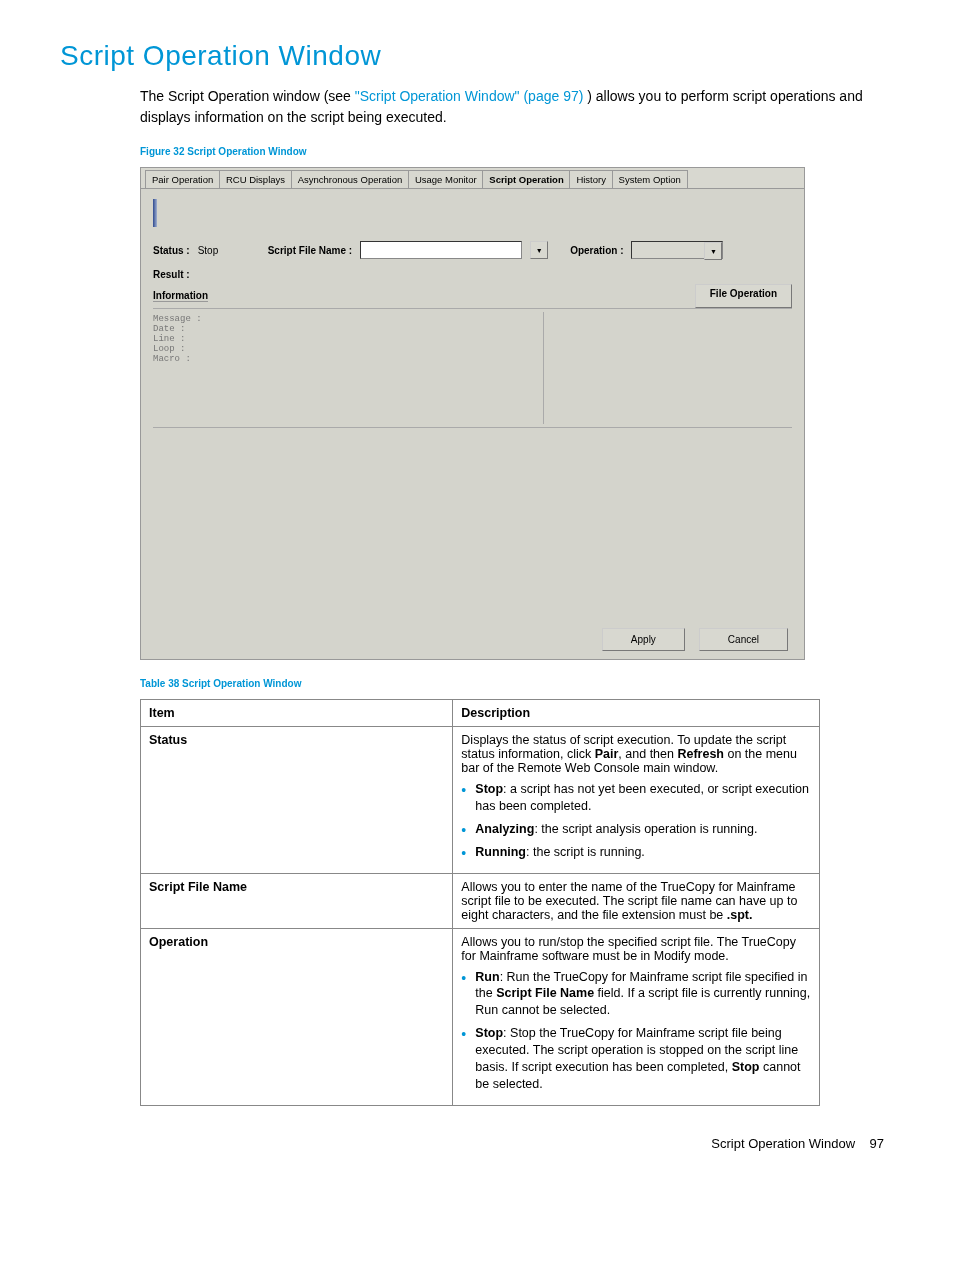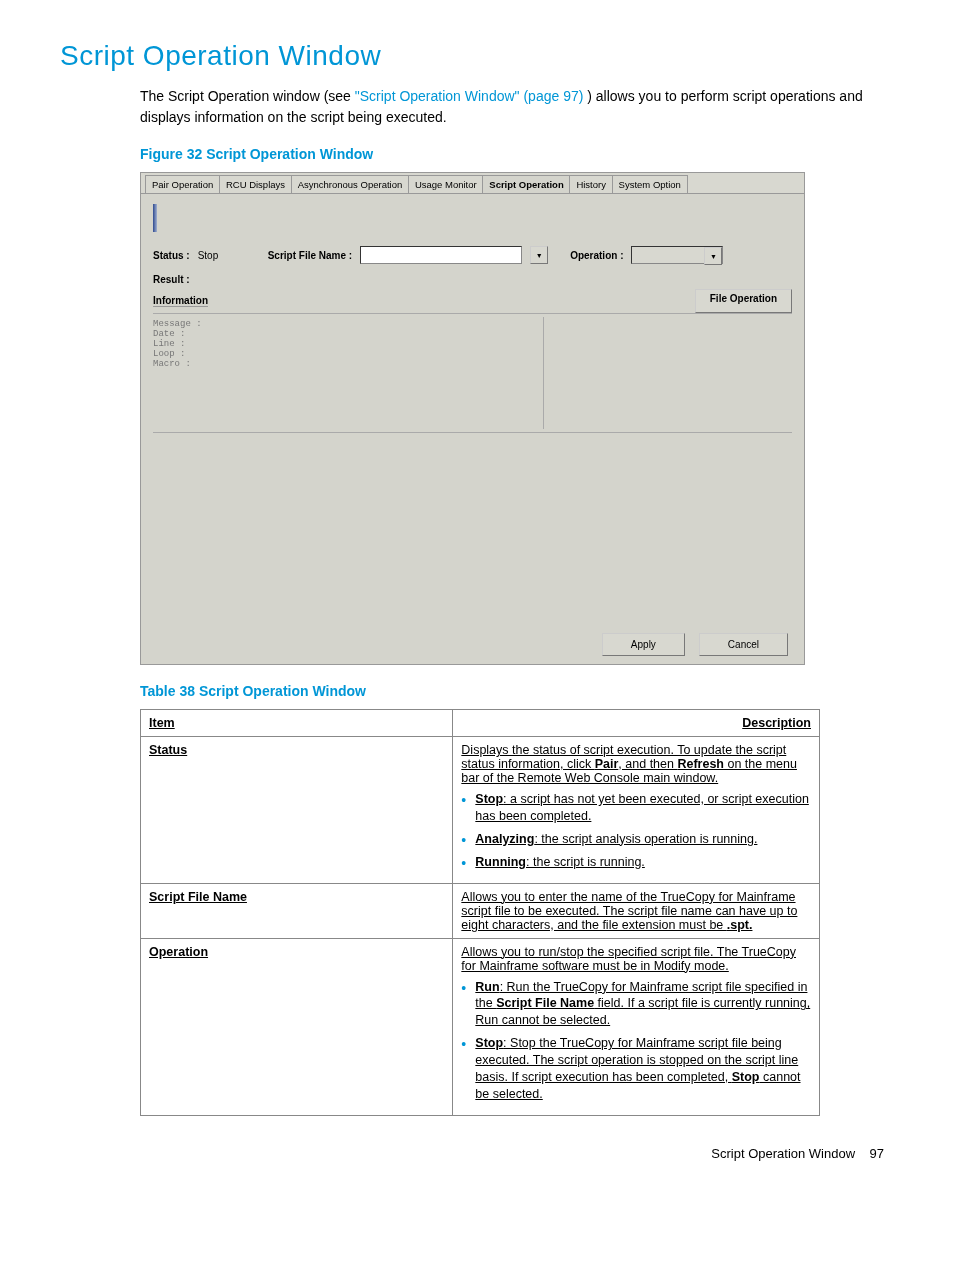--- a/index.html
+++ b/index.html
@@ -23,21 +23,21 @@
     font-size: 14px;
     line-height: 1.5;
   }
   a.link {
     color: #0096d6;
     text-decoration: none;
   }
   .figure-caption, .table-caption {
     color: #0096d6;
     font-weight: bold;
-    font-size: 14px;
+    font-size: 10px;
     margin: 18px 0 10px 80px;
   }
   .screenshot {
     margin-left: 80px;
     width: 665px;
     background: #d4d4cc;
     border: 1px solid #999;
     box-sizing: border-box;
   }
   .tabs {
@@ -153,33 +153,32 @@
     color: #777;
     padding: 2px 0 60px 0;
   }
 
   
   table.desc {
     border-collapse: collapse;
     width: 680px;
     margin-left: 80px;
     font-size: 12.5px;
-    text-decoration: underline;
   }
   table.desc th, table.desc td {
     border: 1px solid #888;
     padding: 6px 8px;
     text-align: left;
     vertical-align: top;
   }
   table.desc th {
     font-weight: bold;
     width: 46%;
   }
-  table.desc th:nth-child(2) { width: 54%; text-align: right; }
+  table.desc th:nth-child(2) { width: 54%; }
   ul.bullets {
     list-style: none;
     padding-left: 0;
     margin: 6px 0 0 0;
   }
   ul.bullets li {
     position: relative;
     padding-left: 14px;
     margin-bottom: 6px;
     line-height: 1.35;

